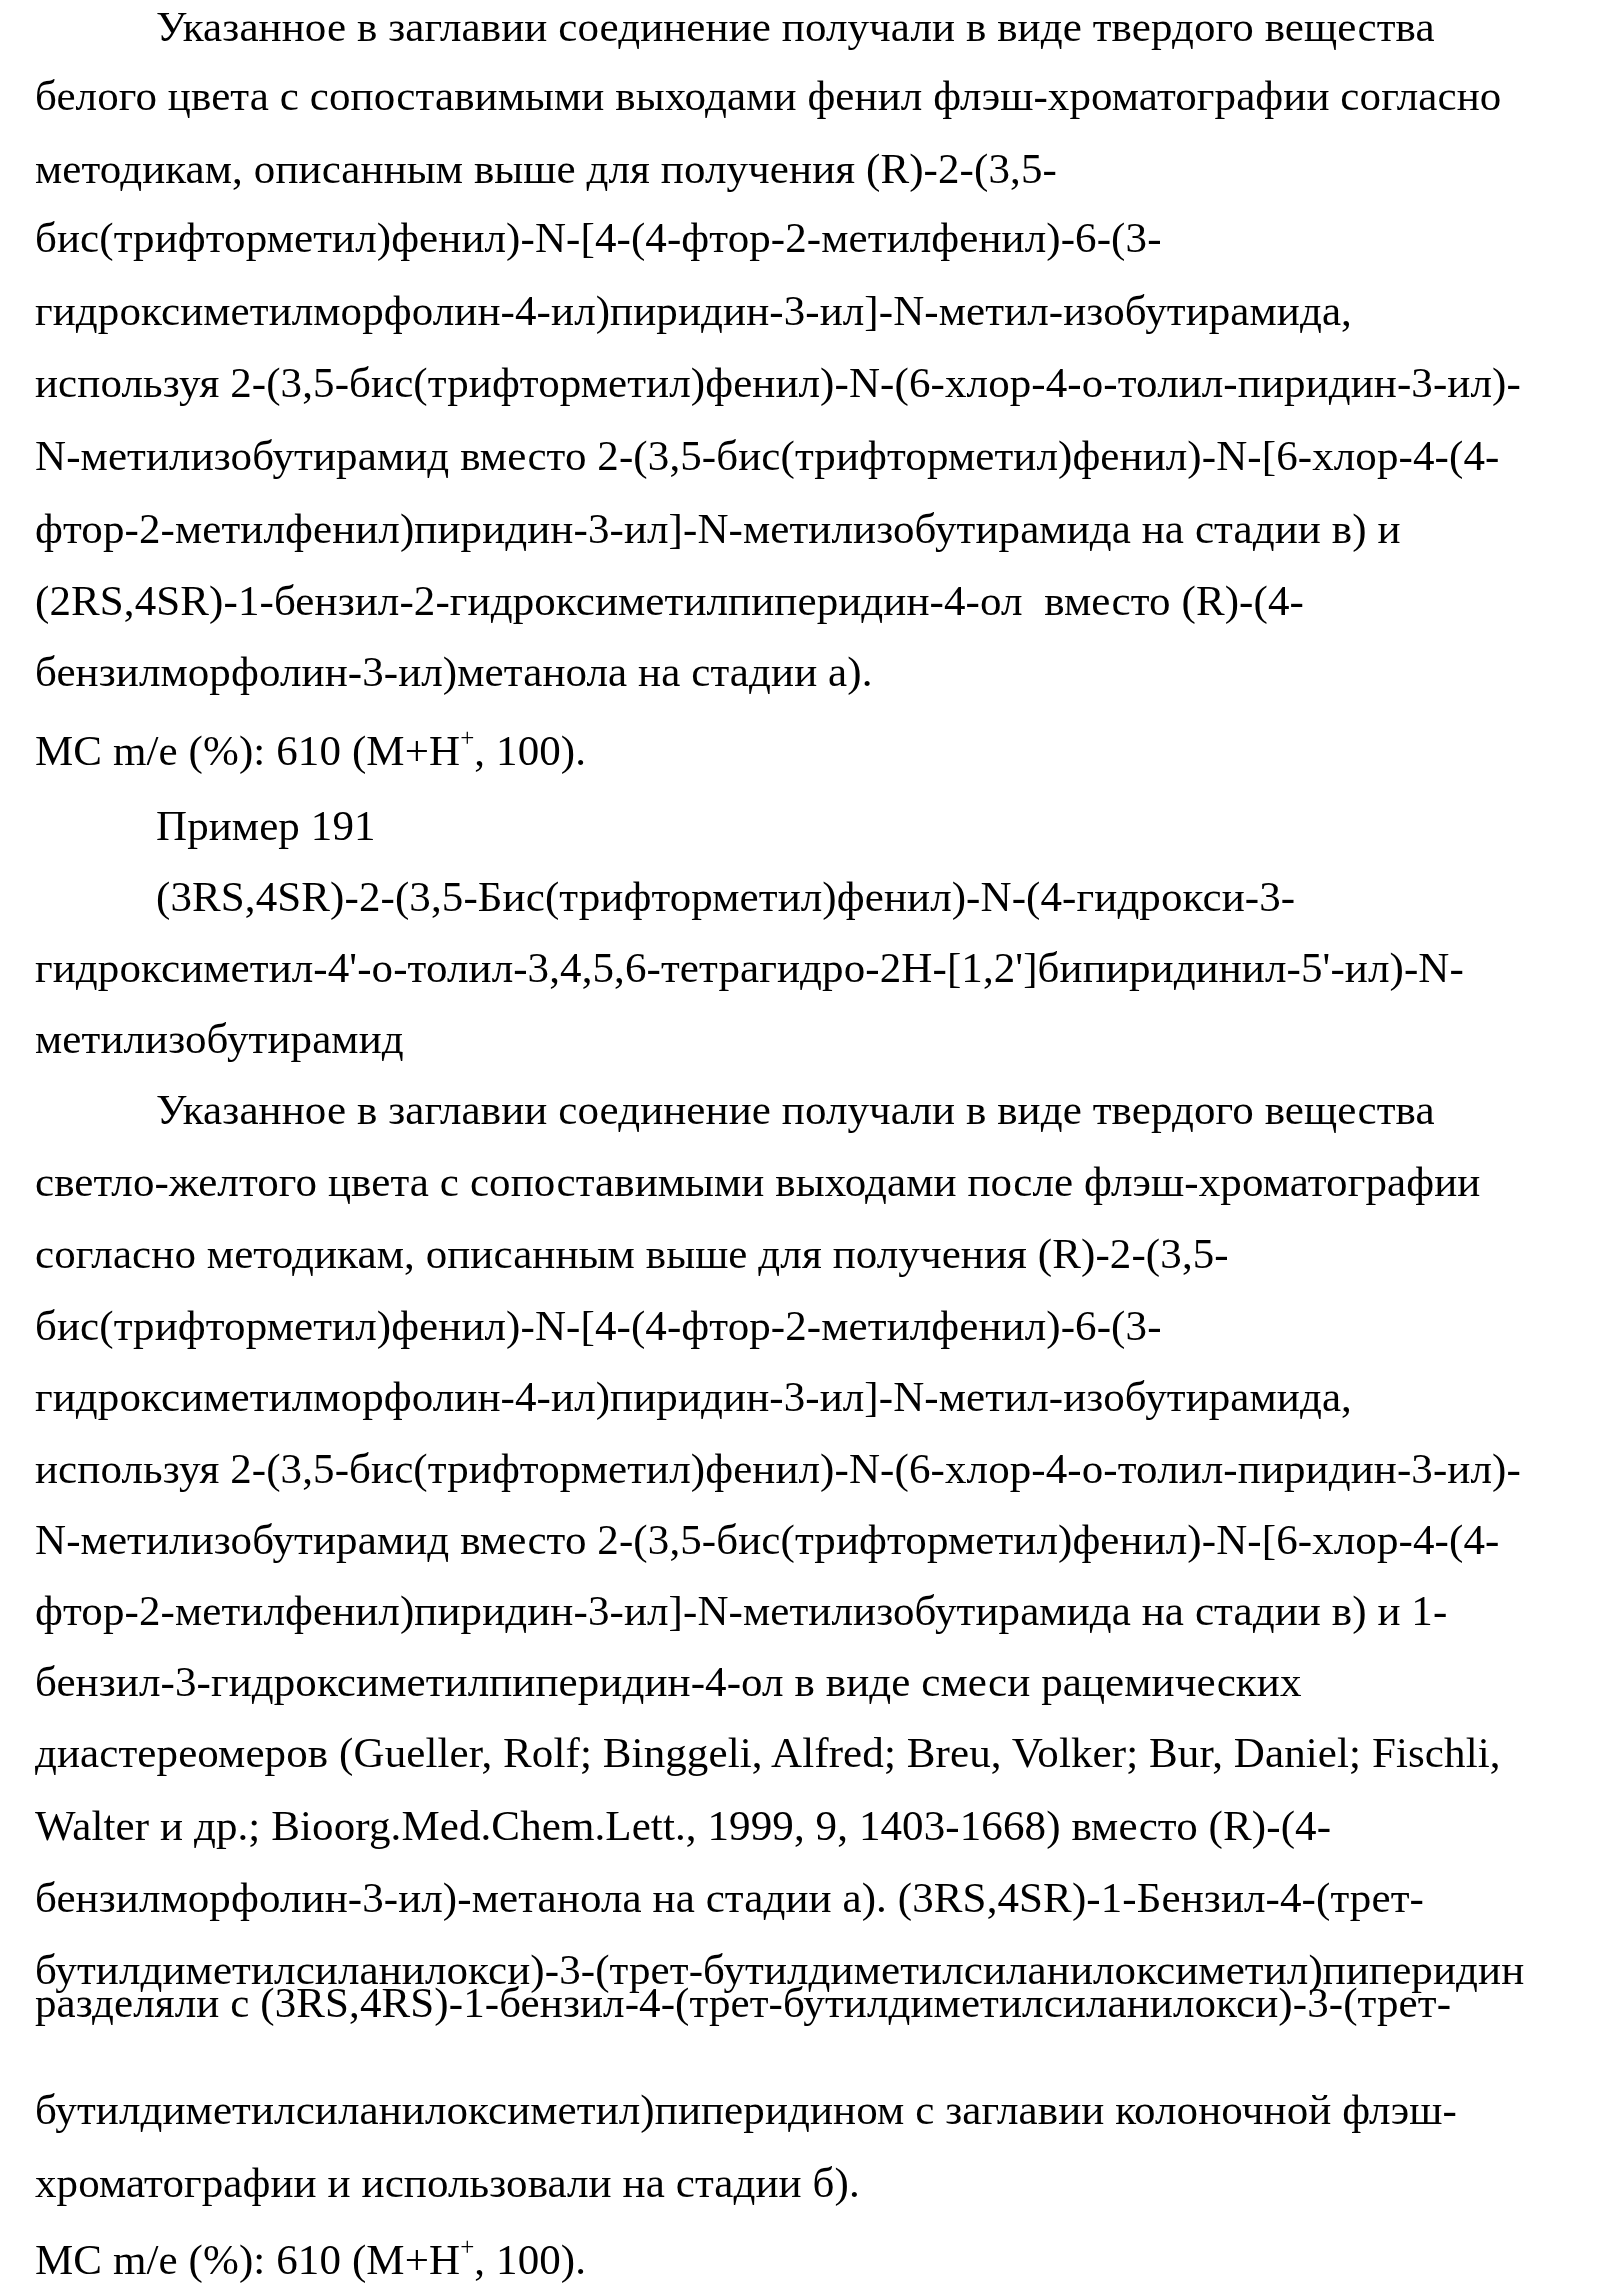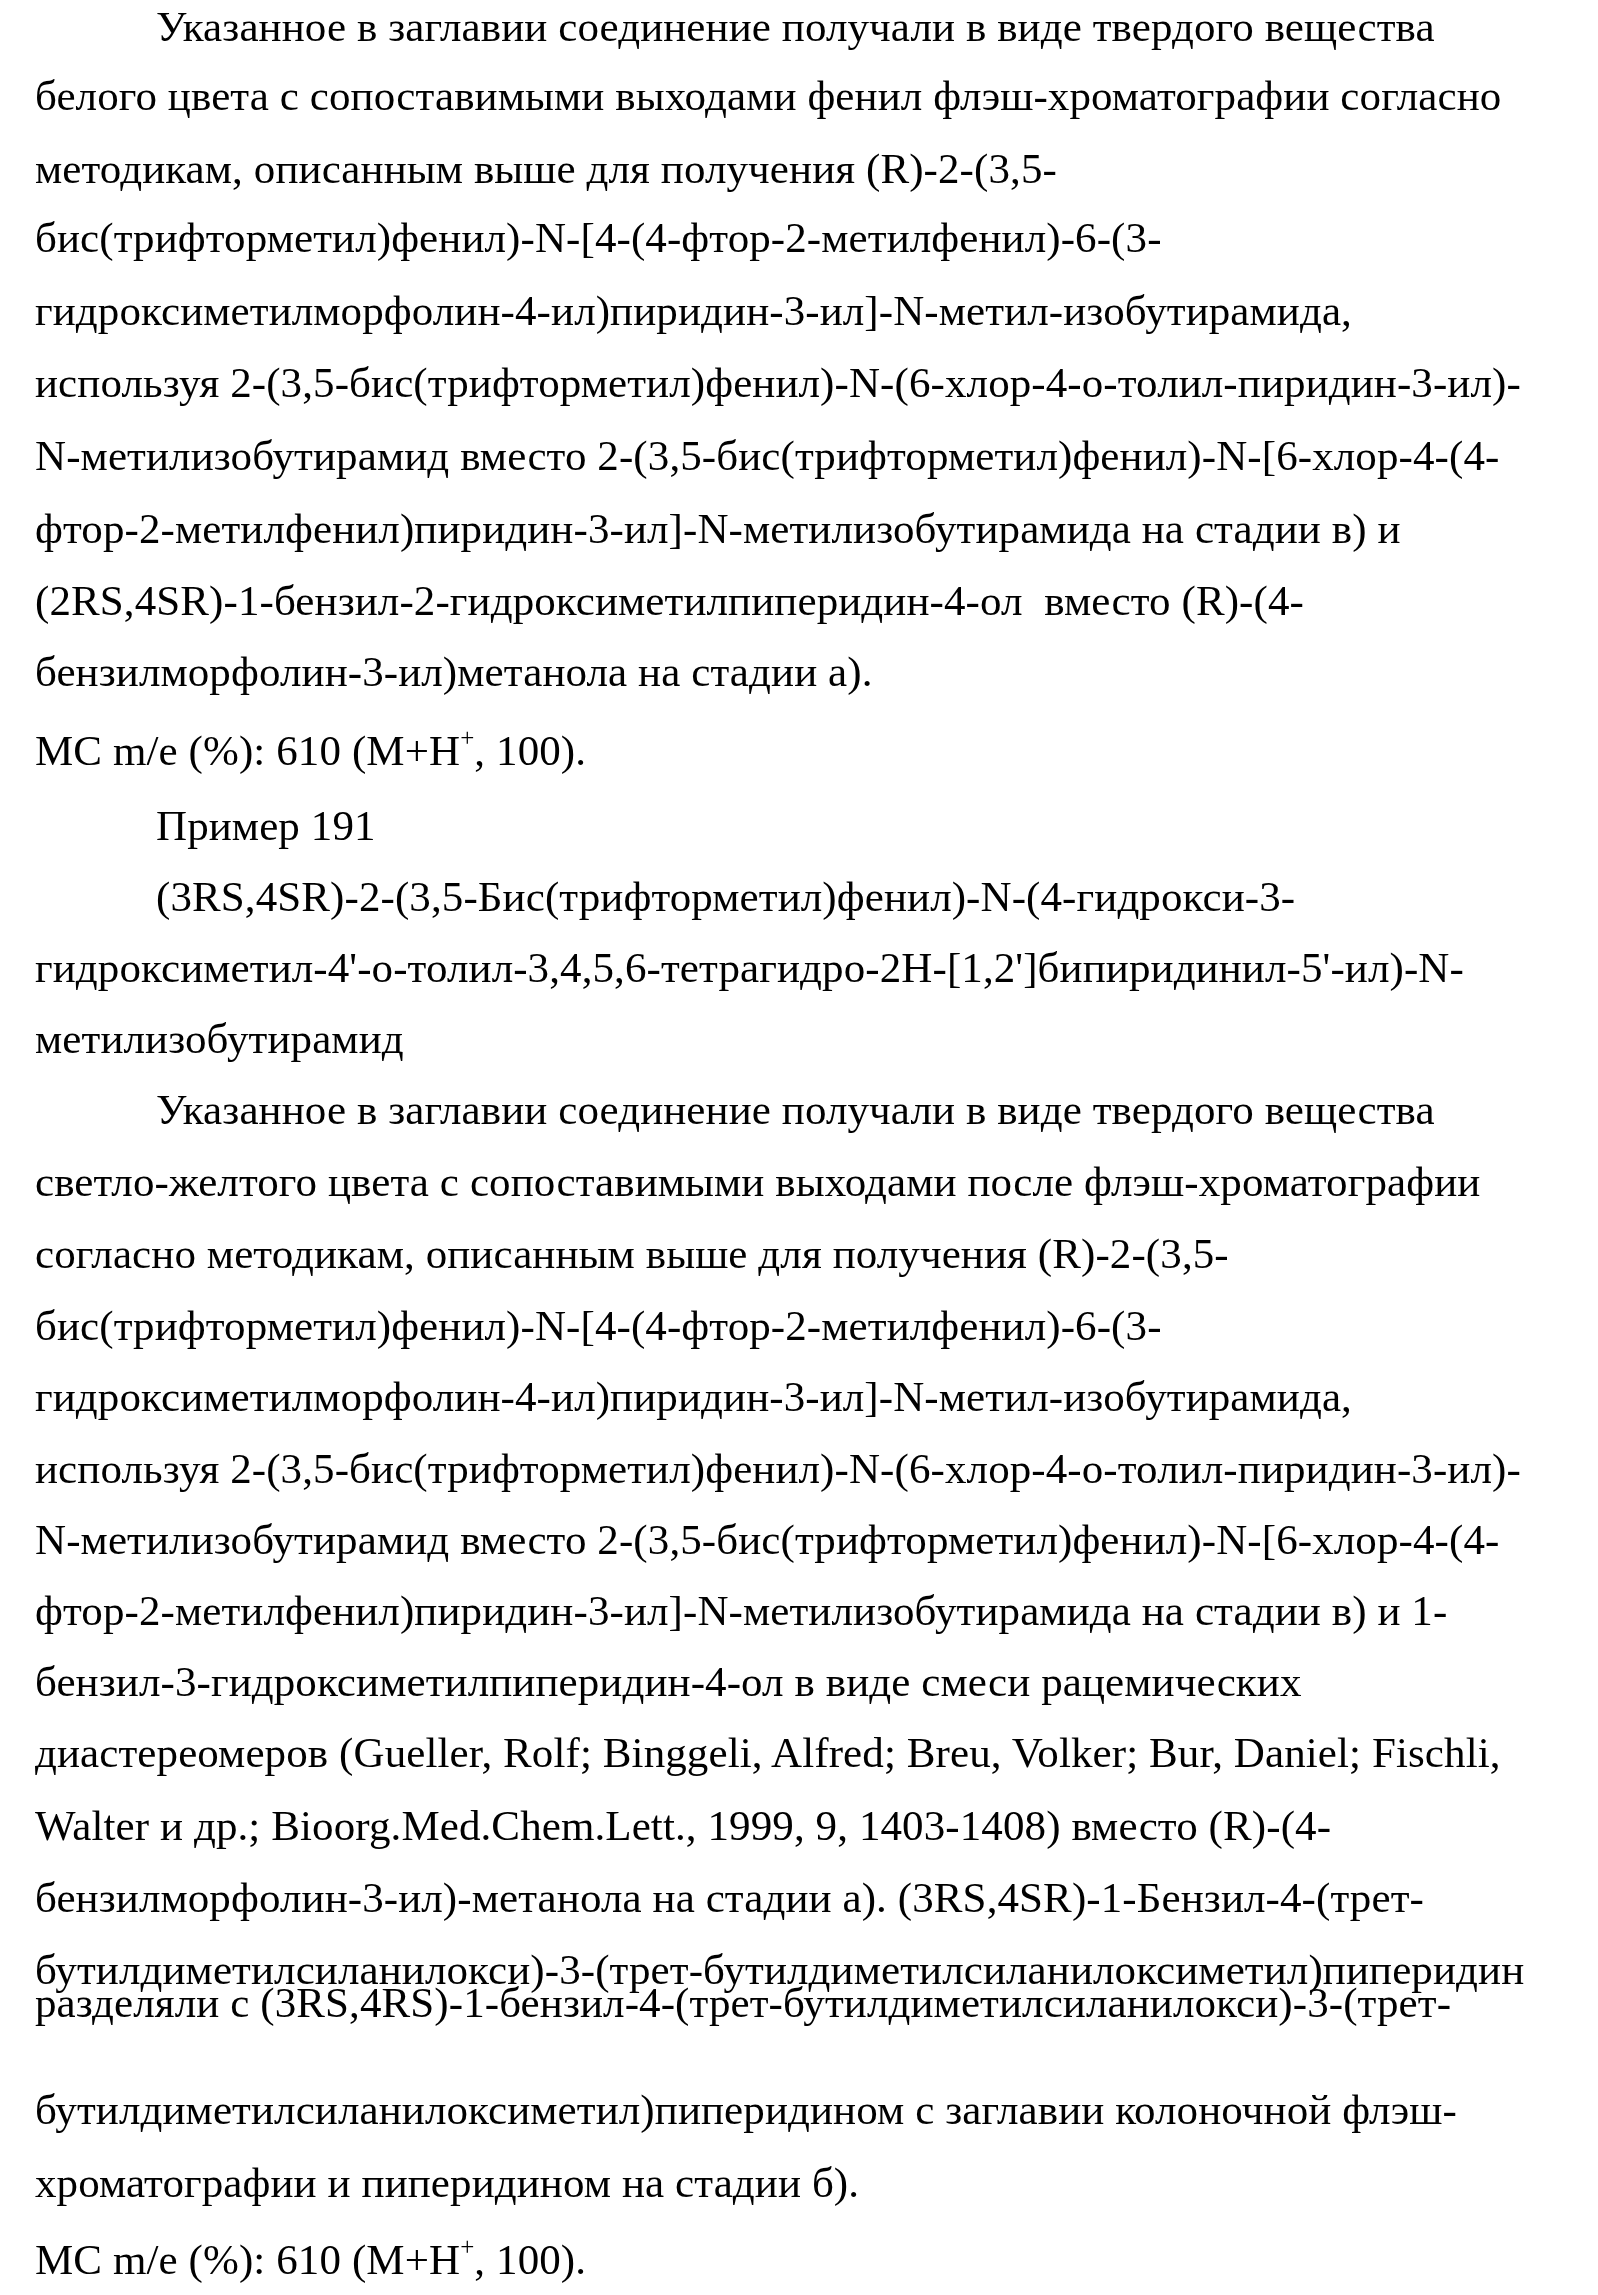--- a/index.html
+++ b/index.html
@@ -76,24 +76,24 @@
     <div class="ln ind" style="top:1088px">Указанное в заглавии соединение получали в виде твердого вещества</div>
     <div class="ln" style="top:1160px">светло-желтого цвета с сопоставимыми выходами после флэш-хроматографии</div>
     <div class="ln" style="top:1232px">согласно методикам, описанным выше для получения (R)-2-(3,5-</div>
     <div class="ln" style="top:1304px">бис(трифторметил)фенил)-N-[4-(4-фтор-2-метилфенил)-6-(3-</div>
     <div class="ln" style="top:1375px">гидроксиметилморфолин-4-ил)пиридин-3-ил]-N-метил-изобутирамида,</div>
     <div class="ln" style="top:1447px">используя 2-(3,5-бис(трифторметил)фенил)-N-(6-хлор-4-о-толил-пиридин-3-ил)-</div>
     <div class="ln" style="top:1518px">N-метилизобутирамид вместо 2-(3,5-бис(трифторметил)фенил)-N-[6-хлор-4-(4-</div>
     <div class="ln" style="top:1589px">фтор-2-метилфенил)пиридин-3-ил]-N-метилизобутирамида на стадии в) и 1-</div>
     <div class="ln" style="top:1660px">бензил-3-гидроксиметилпиперидин-4-ол в виде смеси рацемических</div>
     <div class="ln" style="top:1731px">диастереомеров (Gueller, Rolf; Binggeli, Alfred; Breu, Volker; Bur, Daniel; Fischli,</div>
-    <div class="ln" style="top:1804px">Walter и др.; Bioorg.Med.Chem.Lett., 1999, 9, 1403-1408) вместо (R)-(4-</div>
+    <div class="ln" style="top:1804px">Walter и др.; Bioorg.Med.Chem.Lett., 1999, 9, 1403-1668) вместо (R)-(4-</div>
     <div class="ln" style="top:1876px">бензилморфолин-3-ил)-метанола на стадии а). (3RS,4SR)-1-Бензил-4-(трет-</div>
     <div class="ln" style="top:1948px">бутилдиметилсиланилокси)-3-(трет-бутилдиметилсиланилоксиметил)пиперидин</div>
     <div class="ln" style="top:1981px">разделяли с (3RS,4RS)-1-бензил-4-(трет-бутилдиметилсиланилокси)-3-(трет-</div>
     <div class="ln" style="top:2088px">бутилдиметилсиланилоксиметил)пиперидином с заглавии колоночной флэш-</div>
-    <div class="ln" style="top:2161px">хроматографии и пиперидином на стадии б).</div>
+    <div class="ln" style="top:2161px">хроматографии и использовали на стадии б).</div>
   </div>
 
   <div class="ln" style="top:2238px"><span>МС m/e (%): 610 (M+H</span><sup>+</sup><span>, 100).</span></div>
 
 </div>
 
 
 </body></html>

